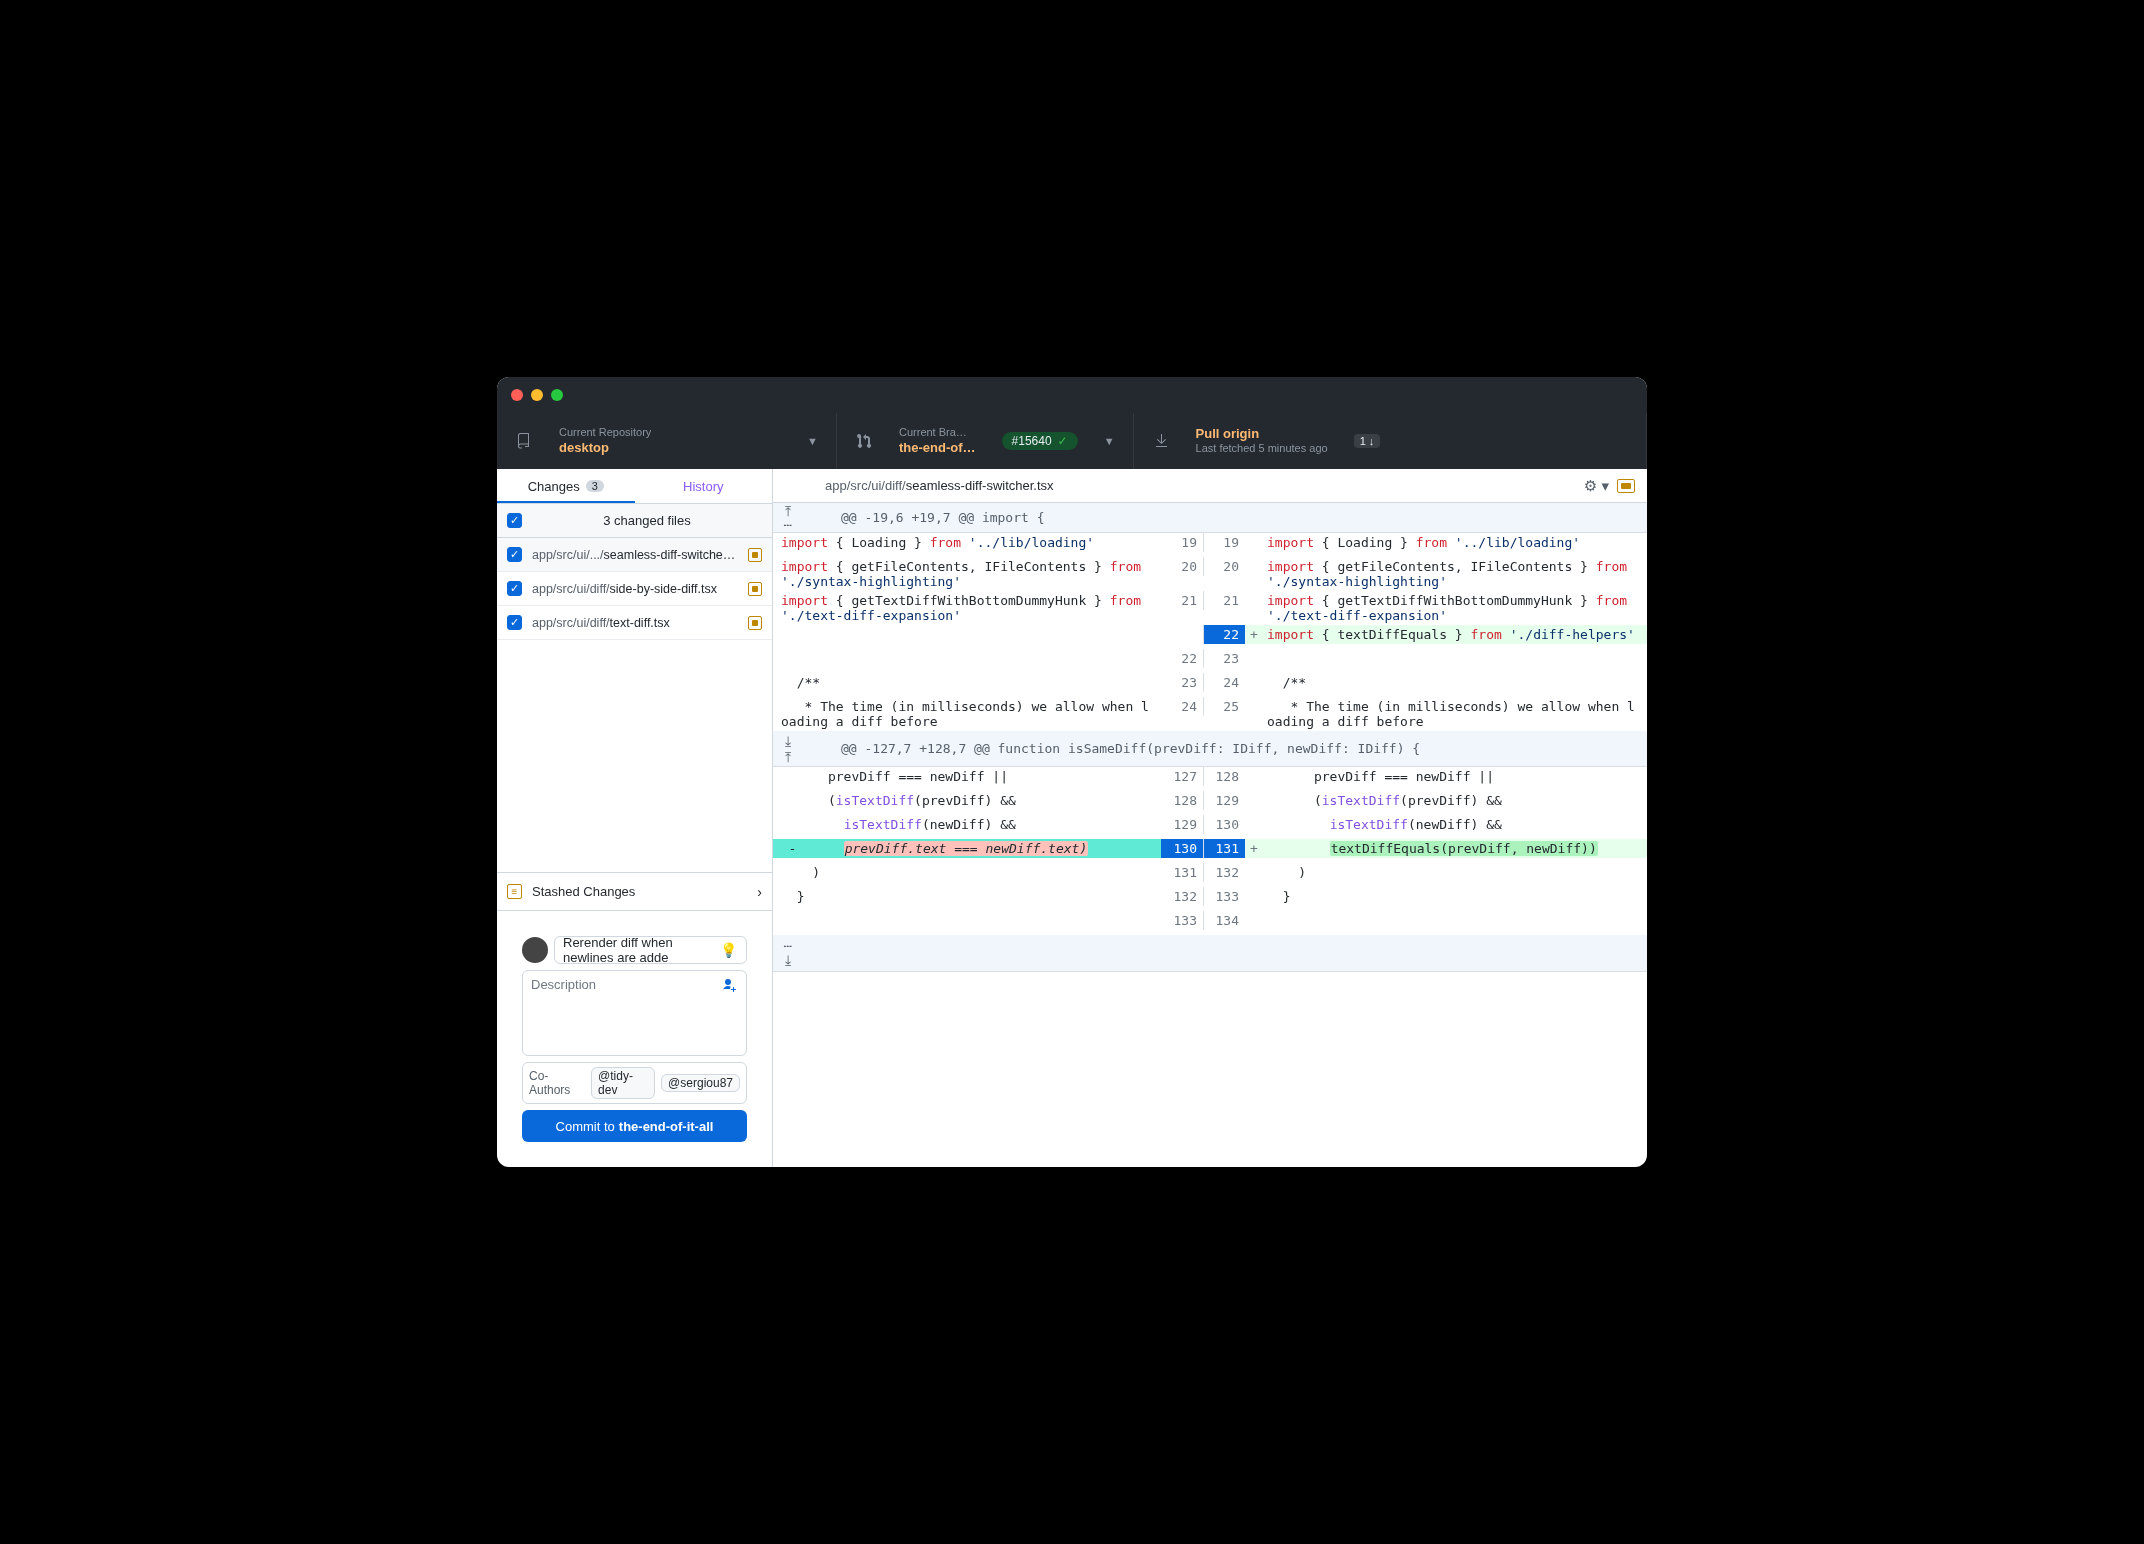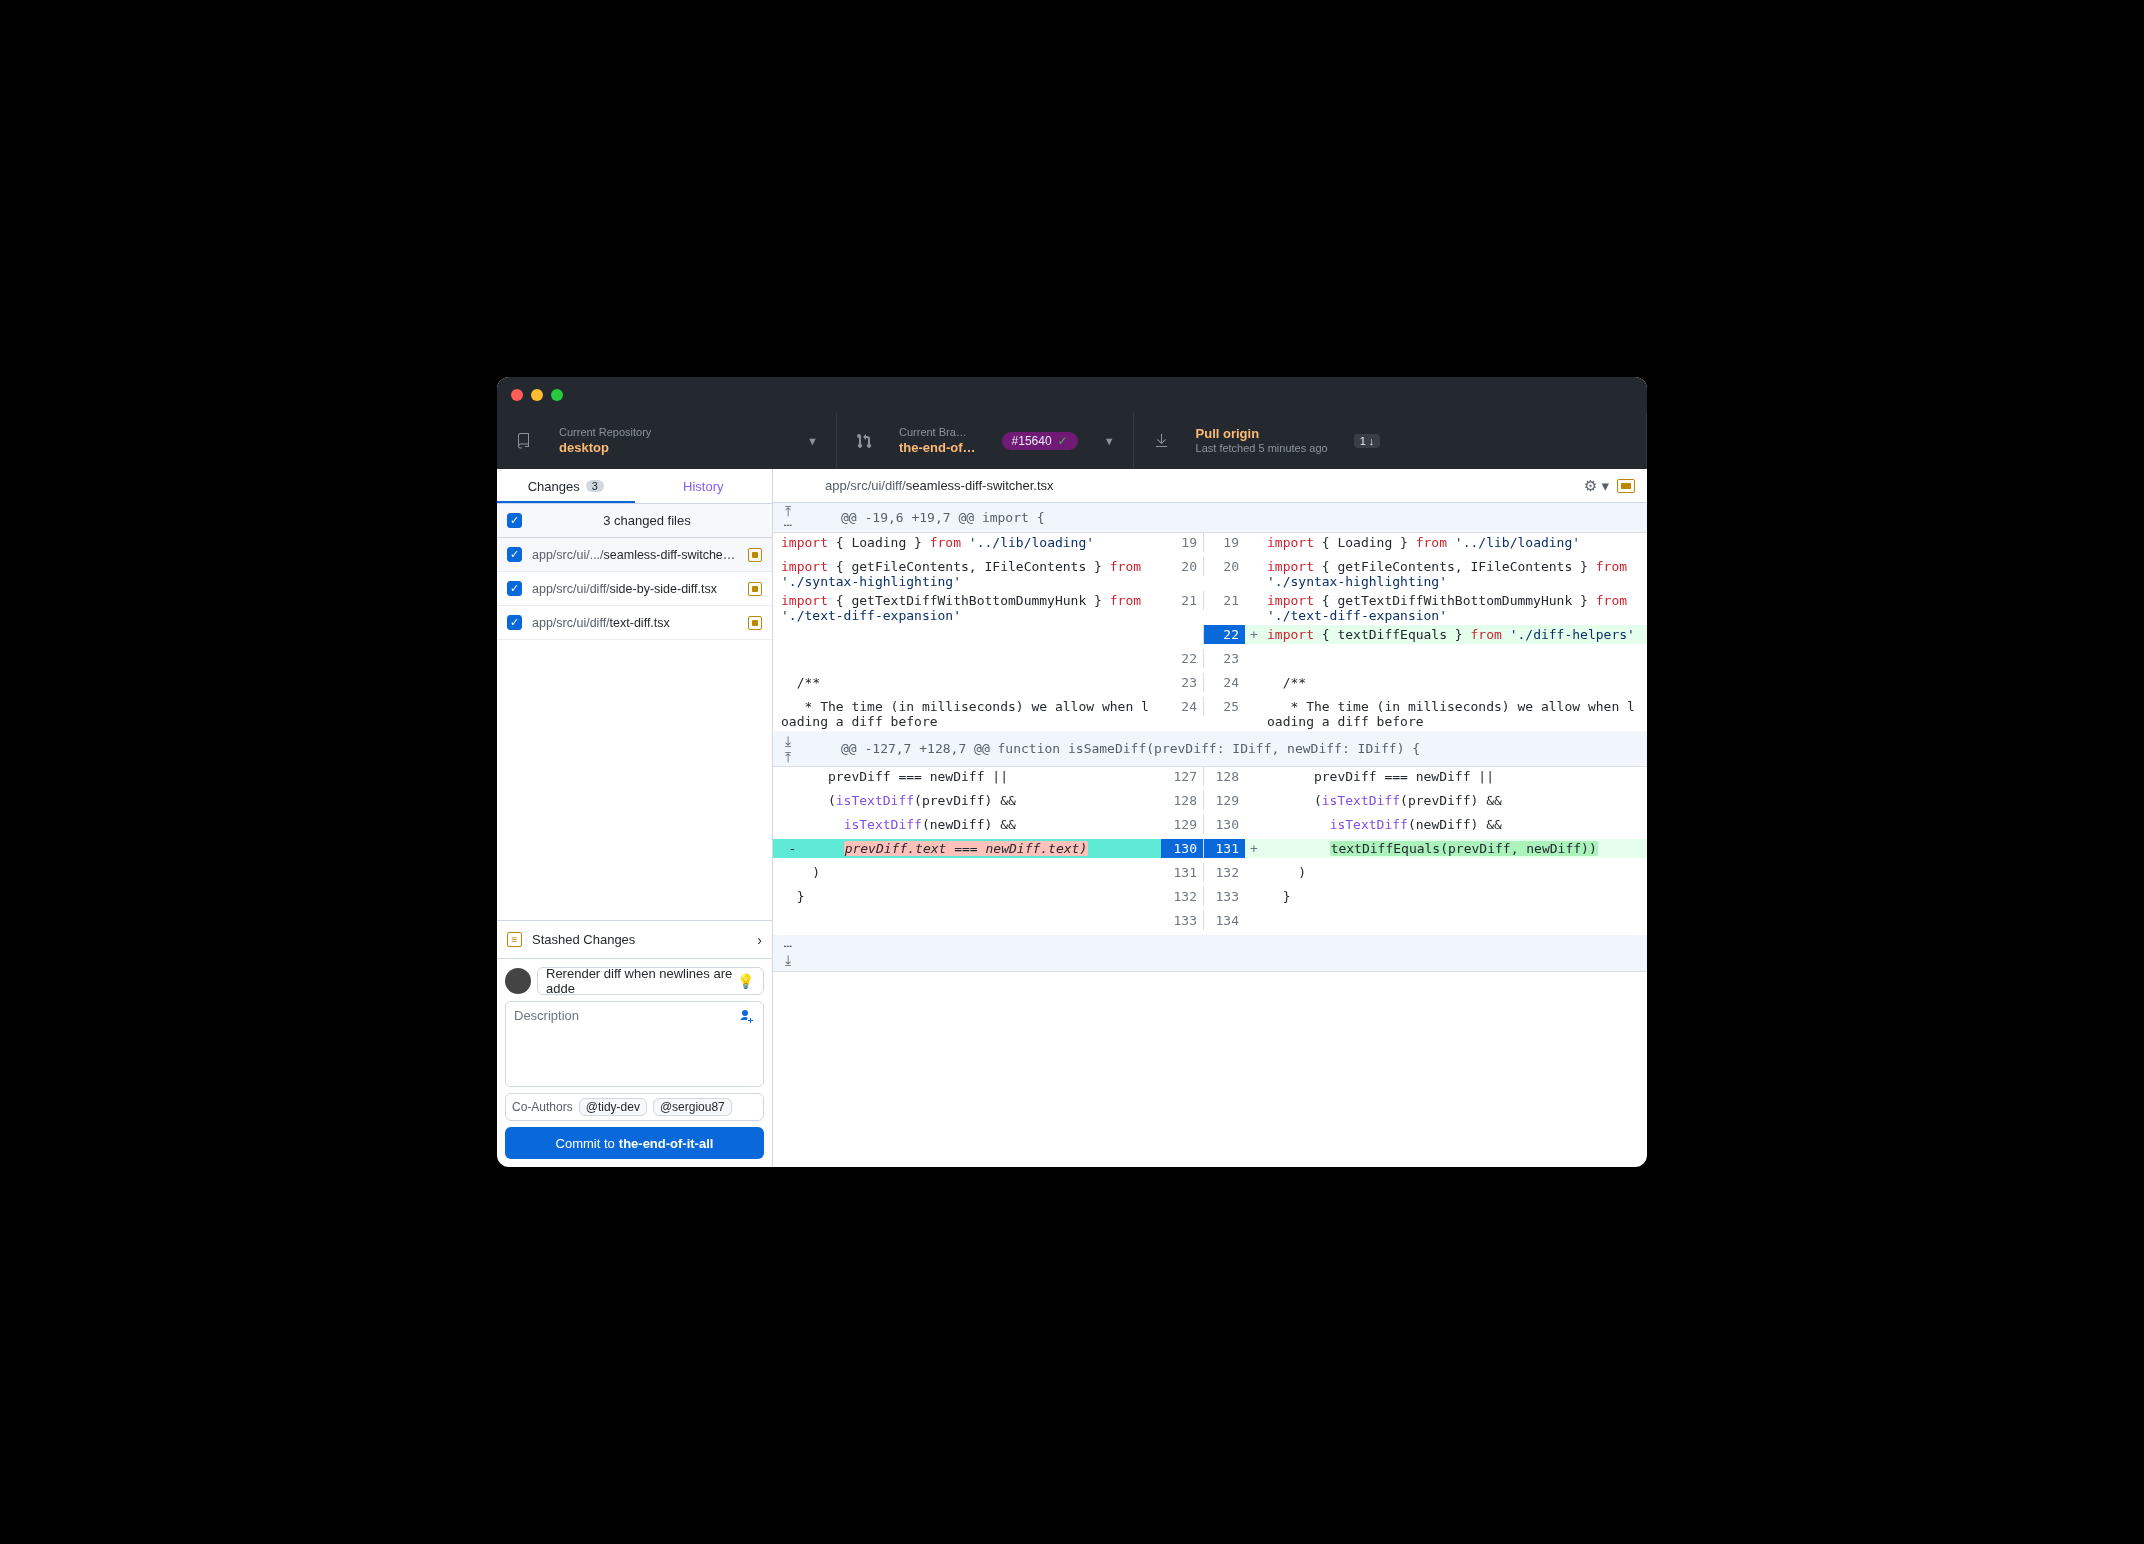--- a/index.html
+++ b/index.html
@@ -49,21 +49,21 @@
   }
   .toolbar-item.repo { width: 340px; }
   .toolbar-item.branch { flex: 0 0 270px; }
   .toolbar-item.pull { flex: 1; }
   .tb-icon { width:18px; display:flex; align-items:center; justify-content:center; color:#8b949e; }
   .tb-text { display:flex; flex-direction:column; line-height:1.25; font-size:12px; }
   .tb-text .label { color:#8b949e; font-size:11px; white-space:nowrap; overflow:hidden; text-overflow:ellipsis;}
   .tb-text .value { color:#fdba74; font-weight:600; font-size:13px; white-space:nowrap; overflow:hidden; text-overflow:ellipsis; max-width:110px;}
   .tb-text.pull .value { max-width: 200px; }
   .pr-badge {
-    background:#701a75; border-radius:12px; padding:2px 10px; font-size:12px;
+    background:#14532d; border-radius:12px; padding:2px 10px; font-size:12px;
     display:inline-flex; align-items:center; gap:6px; color:#e6edf3;
   }
   .pr-badge .check { color:#3fb950; }
   .pull-count { background:#3a3f45; border-radius:4px; padding:1px 6px; font-size:11px; color:#e6edf3; display:inline-flex; align-items:center; gap:3px;}
   .chev { color:#8b949e; margin-left:auto; font-size:11px;}
   .main { flex:1; display:flex; overflow:hidden; }
   .sidebar { width: 276px; border-right:1px solid #d0d7de; display:flex; flex-direction:column; }
   .tabs { display:flex; border-bottom:1px solid #d0d7de; }
   .tab {
     flex:1; display:flex; align-items:center; justify-content:center; gap:6px;
@@ -101,21 +101,21 @@
   }
   .sidebar-spacer { flex:1; }
   .stash-row {
     display:flex; align-items:center; height:38px; padding:0 10px; gap:10px;
     border-top:1px solid #d0d7de; font-size:13px; cursor:pointer;
   }
   .stash-icon {
     width:15px; height:15px; border:1.5px solid #bf8700; border-radius:2px;
     display:flex; align-items:center; justify-content:center; color:#bf8700; font-size:10px;
   }
-  .commit-area { border-top:1px solid #d0d7de; padding:8px; display:flex; flex-direction:column; gap:6px; }
+  .commit-area { border-top:1px solid #d0d7de; padding:25px; display:flex; flex-direction:column; gap:6px; }
   .commit-row1 { display:flex; align-items:center; gap:6px; }
   .avatar { width:26px; height:26px; border-radius:50%; background:#444; flex-shrink:0;}
   .summary-input {
     flex:1; height:28px; border:1px solid #d0d7de; border-radius:6px;
     padding:0 8px; font-size:13px; display:flex; align-items:center; justify-content:space-between;
   }
   .lightbulb { color:#57606a; font-size:14px;}
   .desc-box {
     border:1px solid #d0d7de; border-radius:6px; padding:6px 8px; min-height:86px;
     display:flex; flex-direction:row; position:relative;

